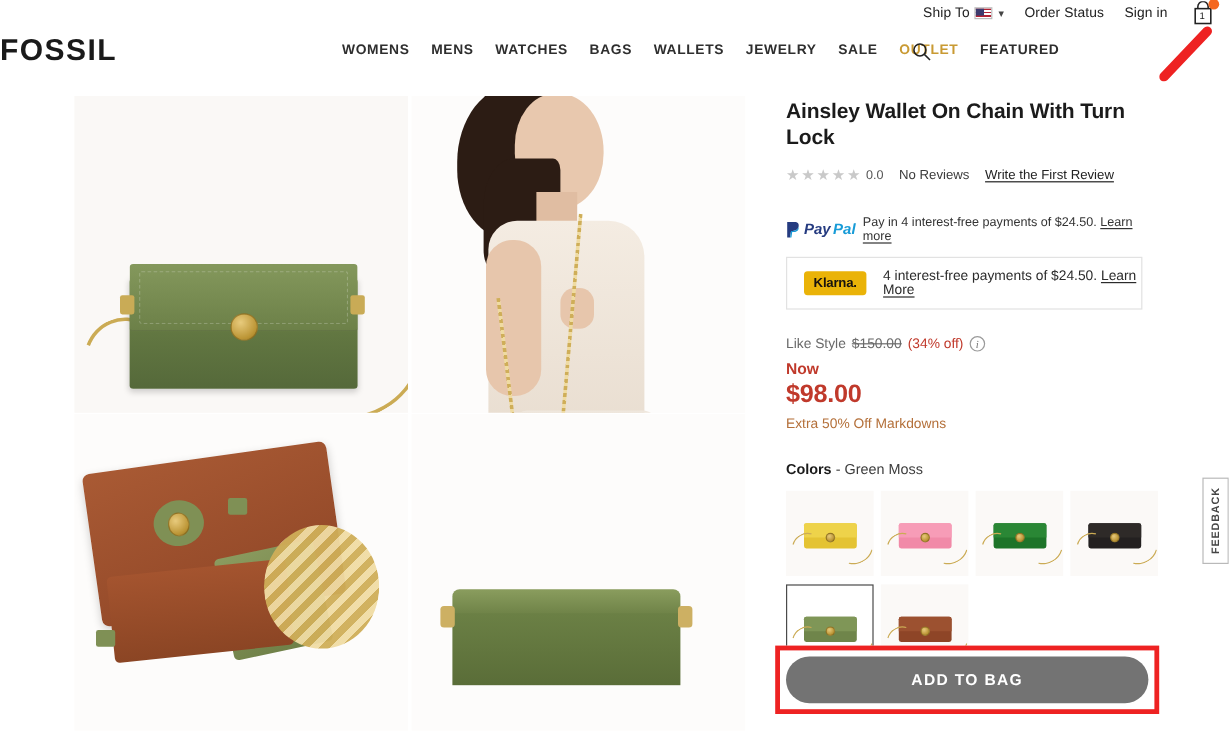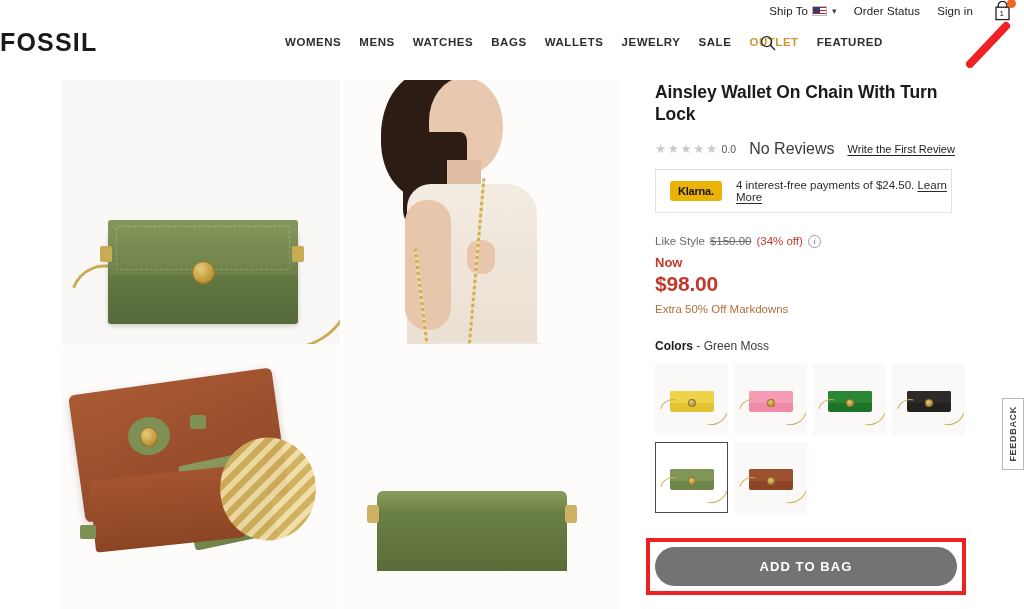--- a/index.html
+++ b/index.html
@@ -90,21 +90,21 @@
   .product-title {
     font-size: 17.5px; font-weight: 700; color: #1b1b1b; line-height: 1.25;
     letter-spacing: -.1px;
   }
   .rating-row {
     display: flex; align-items: center; gap: 13px; margin-top: 14px;
   }
   .stars { display: flex; gap: 1.5px; }
   .star { color: #c9c9c9; font-size: 12.5px; line-height: 1; }
   .rating-val { font-size: 10.5px; color: #555; margin-left: 3px; }
-  .no-reviews { font-size: 16px; color: #3b3b3b; }
+  .no-reviews { font-size: 11px; color: #3b3b3b; }
   .write-review {
     font-size: 11px; color: #222; text-decoration: underline; text-underline-offset: 2px;
   }
 
   .paypal-row {
     display: flex; align-items: center; gap: 6px; margin-top: 27px;
   }
   .pp-logo { display: flex; align-items: center; gap: 2px; }
   .pp-text { font-size: 12.5px; font-weight: 700; font-style: italic; }
   .pp-pay { color: #253b80; }
@@ -283,20 +283,34 @@
         <span class="star">★</span>
         <span class="star">★</span>
         <span class="star">★</span>
         <span class="star">★</span>
         <span class="rating-val">0.0</span>
       </div>
       <span class="no-reviews">No Reviews</span>
       <span class="write-review">Write the First Review</span>
     </div>
 
+    <div class="paypal-row">
+      <span class="pp-logo">
+        <svg width="13" height="15" viewBox="0 0 13 15">
+          <path d="M1 1h6c3 0 4 1.6 3.5 4-.5 2.3-2.2 3.4-4.8 3.4H4.2L3.4 14H1z" fill="#253b80"></path>
+          <path d="M4.2 8.4h1.5c2.6 0 4.3-1.1 4.8-3.4.4 2.4-.8 4.4-3.9 4.4H5.2L4.5 14H3.4z" fill="#179bd7"></path>
+        </svg>
+        <span class="pp-text pp-pay">Pay</span>
+          <span class="pp-text pp-pal">Pal</span>
+      </span>
+      <span class="pp-copy">
+        <span>Pay in 4 interest-free payments of $24.50.</span>
+        <a href="#">Learn more</a>
+      </span>
+    </div>
 
     <div class="klarna-box">
       <span class="klarna-pill">Klarna.</span>
       <span class="klarna-copy">
         <span>4 interest-free payments of $24.50.</span>
         <a href="#">Learn More</a>
       </span>
     </div>
 
     <div class="price-block">

